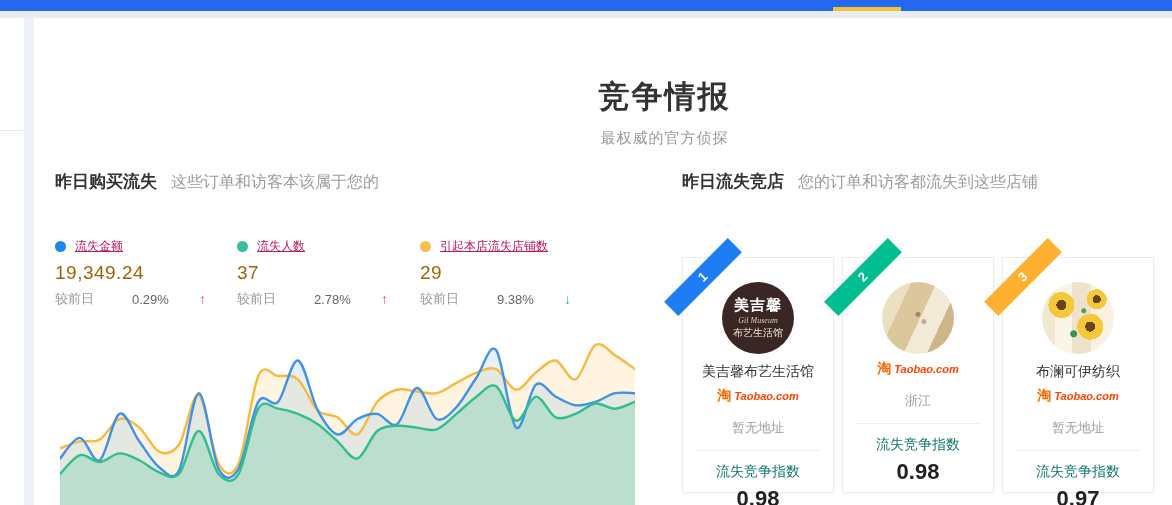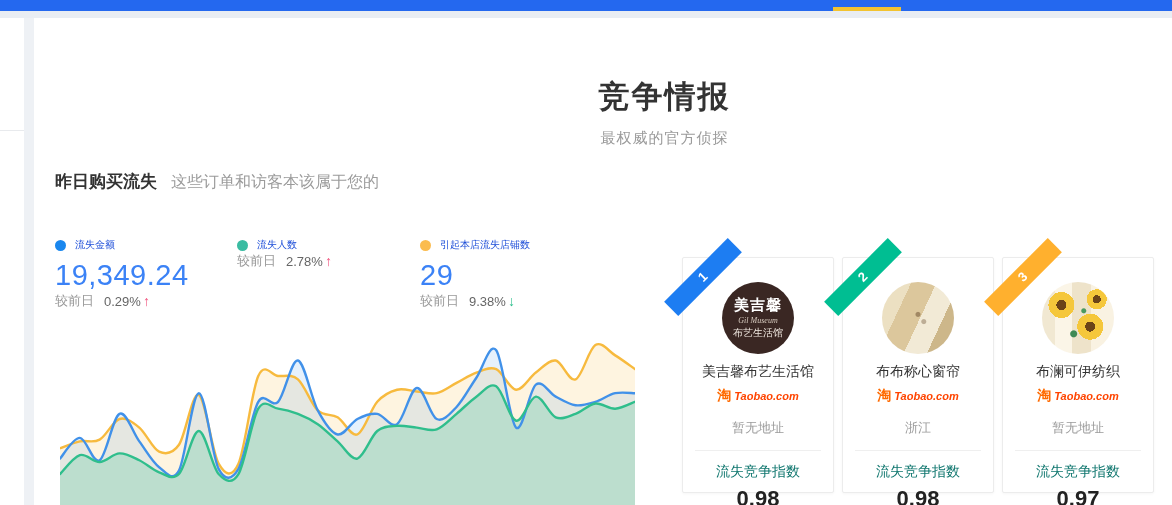--- a/index.html
+++ b/index.html
@@ -24,23 +24,23 @@
   .panel-header { display:flex; align-items:baseline; }
   .panel-title { font-size:17px; font-weight:700; color:#333; }
   .panel-desc { margin-left:14px; font-size:16px; color:#9b9b9b; }
 
   .left-panel { position:absolute; left:55px; top:170px; width:582px; height:335px; }
   .stats-row { position:absolute; left:0; top:68px; width:582px; }
   .stat { position:absolute; top:0; }
   .stat:nth-child(1){ left:0; } .stat:nth-child(2){ left:182px; } .stat:nth-child(3){ left:365px; }
   .legend-line { display:flex; align-items:center; }
   .dot { width:11px; height:11px; border-radius:50%; margin-right:9px; }
-  .stat-label { font-size:10px; color:#1d4ed8; }
-  .stat-value { margin-top:7px; font-size:29px; color:#3b82f6; letter-spacing:.5px; }
-  .compare-line { font-size:13px; color:#999; display:flex; align-items:center; }
+  .stat-label { font-size:12px; color:#be185d;text-decoration:underline; }
+  .stat-value { margin-top:7px; font-size:19px; color:#a16207; letter-spacing:.5px; }
+  .compare-line { margin-top:6px; font-size:13px; color:#999; display:flex; align-items:center;gap:28px; }
   .delta { color:#666; margin-left:10px; }
   .arrow { font-weight:700; margin-left:2px; font-size:14px; }
 
   .chart-wrap { position:absolute; left:5px; top:163px; width:575px; height:172px; }
 
   .right-panel { position:absolute; left:682px; top:170px; width:475px; height:335px; }
   .cards-row { position:absolute; left:0; top:87px; display:flex; }
   .card { position:relative; width:152px; height:236px; background:#fff; border:1px solid #ececec;
     border-radius:2px; margin-right:8px; box-shadow:0 1px 3px rgba(0,0,0,.04); text-align:center; }
   .ribbon { position:absolute; top:9px; left:-25px; width:90px; height:20px; line-height:20px;
@@ -106,20 +106,21 @@
           <span>较前日</span>
           <span class="delta">0.29%</span>
           <span class="arrow" style="color: rgb(240, 81, 124);">↑</span>
         </div>
       </div>
       <div class="stat">
         <div class="legend-line">
           <span class="dot" style="background: rgb(58, 188, 162);"></span>
           <span class="stat-label">流失人数</span>
         </div>
+        <div class="stat-value">37</div>
         <div class="compare-line">
           <span>较前日</span>
           <span class="delta">2.78%</span>
           <span class="arrow" style="color: rgb(240, 81, 124);">↑</span>
         </div>
       </div>
       <div class="stat">
         <div class="legend-line">
           <span class="dot" style="background: rgb(251, 188, 79);"></span>
           <span class="stat-label">引起本店流失店铺数</span>
@@ -139,20 +140,24 @@
           <path d="M0,125.56C3.3045977011494254,122.12,13.2183908045977,104.63333333333334,19.82758620689655,104.92C26.436781609195403,105.20666666666666,33.04597701149425,131.29333333333335,39.6551724137931,127.28C46.264367816091955,123.26666666666667,52.8735632183908,83.99333333333333,59.48275862068965,80.83999999999999C66.0919540229885,77.68666666666665,72.70114942528735,99.47333333333333,79.3103448275862,108.36C85.91954022988506,117.24666666666667,92.52873563218391,129.28666666666666,99.13793103448276,134.16C105.74712643678161,139.03333333333333,112.35632183908045,149.92666666666665,118.9655172413793,137.6C125.57471264367815,125.27333333333333,132.18390804597703,60.48666666666667,138.79310344827587,60.2C145.4022988505747,59.913333333333334,152.01149425287355,123.26666666666667,158.6206896551724,135.88C165.22988505747128,148.49333333333334,171.83908045977012,147.06,178.44827586206898,135.88C185.05747126436785,124.69999999999999,191.66666666666669,79.97999999999999,198.27586206896552,68.8C204.88505747126436,57.62,211.49425287356323,75.67999999999999,218.10344827586206,68.8C224.7126436781609,61.92,231.32183908045977,26.086666666666677,237.9310344827586,27.52000000000001C244.54022988505744,28.953333333333344,251.1494252873563,65.07333333333332,257.7586206896552,77.39999999999999C264.367816091954,89.72666666666666,270.9770114942529,100.04666666666667,277.58620689655174,101.48C284.1954022988506,102.91333333333334,290.8045977011495,89.44,297.4137931034483,86C304.02298850574715,82.56,310.632183908046,79.97999999999999,317.2413793103448,80.83999999999999C323.85057471264366,81.69999999999999,330.4597701149425,95.46000000000001,337.06896551724134,91.16000000000001C343.6781609195402,86.86000000000001,350.2873563218391,55.89999999999999,356.89655172413796,55.03999999999999C363.5057471264368,54.17999999999999,370.11494252873564,82.84666666666666,376.7241379310345,86C383.3333333333333,89.15333333333334,389.9425287356322,80.84,396.55172413793105,73.96000000000001C403.1609195402299,67.08000000000001,409.7701149425288,54.18,416.3793103448276,44.72C422.98850574712645,35.26,429.5977011494253,8.886666666666656,436.2068965517241,17.19999999999999C442.81609195402297,25.51333333333332,449.42528735632186,88.86666666666666,456.0344827586207,94.6C462.64367816091954,100.33333333333333,469.2528735632184,56.760000000000005,475.8620689655172,51.60000000000001C482.47126436781605,46.44000000000001,489.08045977011494,60.2,495.6896551724138,63.64C502.2988505747126,67.08,508.9080459770115,71.38000000000001,515.5172413793103,72.24000000000001C522.1264367816092,73.10000000000001,528.735632183908,70.80666666666667,535.3448275862069,68.8C541.9540229885057,66.79333333333332,548.5632183908046,61.63333333333333,555.1724137931035,60.2C561.7816091954023,58.76666666666667,571.6954022988506,60.2,575,60.2L575,172L0,172Z" fill="rgba(65,145,233,0.13)" stroke="none"></path>
           <path d="M0,141.04C3.3045977011494254,137.88666666666666,13.2183908045977,124.12666666666667,19.82758620689655,122.12C26.436781609195403,120.11333333333334,33.04597701149425,129.28666666666666,39.6551724137931,129C46.264367816091955,128.71333333333334,52.8735632183908,120.68666666666667,59.48275862068965,120.4C66.0919540229885,120.11333333333334,72.70114942528735,124.12666666666667,79.3103448275862,127.28C85.91954022988506,130.43333333333334,92.52873563218391,137.02666666666667,99.13793103448276,139.32C105.74712643678161,141.61333333333332,112.35632183908045,147.92,118.9655172413793,141.04C125.57471264367815,134.16,132.18390804597703,98.04,138.79310344827587,98.04C145.4022988505747,98.04,152.01149425287355,133.87333333333333,158.6206896551724,141.04C165.22988505747128,148.20666666666665,171.83908045977012,151.93333333333334,178.44827586206898,141.04C185.05747126436785,130.14666666666665,191.66666666666669,86.57333333333332,198.27586206896552,75.67999999999999C204.88505747126436,64.78666666666666,211.49425287356323,74.82,218.10344827586206,75.67999999999999C224.7126436781609,76.53999999999999,231.32183908045977,78.25999999999999,237.9310344827586,80.83999999999999C244.54022988505744,83.41999999999999,251.1494252873563,86.57333333333334,257.7586206896552,91.16000000000001C264.367816091954,95.74666666666668,270.9770114942529,102.62666666666667,277.58620689655174,108.36C284.1954022988506,114.09333333333333,290.8045977011495,127.28,297.4137931034483,125.56C304.02298850574715,123.84,310.632183908046,103.48666666666668,317.2413793103448,98.04C323.85057471264366,92.59333333333333,330.4597701149425,93.45333333333333,337.06896551724134,92.88C343.6781609195402,92.30666666666666,350.2873563218391,94.02666666666666,356.89655172413796,94.6C363.5057471264368,95.17333333333333,370.11494252873564,98.61333333333333,376.7241379310345,96.32C383.3333333333333,94.02666666666666,389.9425287356322,86.28666666666666,396.55172413793105,80.83999999999999C403.1609195402299,75.39333333333332,409.7701149425288,68.22666666666666,416.3793103448276,63.64C422.98850574712645,59.053333333333335,429.5977011494253,49.30666666666667,436.2068965517241,53.32000000000001C442.81609195402297,57.33333333333334,449.42528735632186,86,456.0344827586207,87.72C462.64367816091954,89.44,469.2528735632184,64.21333333333334,475.8620689655172,63.64C482.47126436781605,63.06666666666667,489.08045977011494,81.41333333333334,495.6896551724138,84.28C502.2988505747126,87.14666666666666,508.9080459770115,83.13333333333333,515.5172413793103,80.83999999999999C522.1264367816092,78.54666666666665,528.735632183908,71.38000000000001,535.3448275862069,70.52000000000001C541.9540229885057,69.66000000000001,548.5632183908046,75.96666666666667,555.1724137931035,75.67999999999999C561.7816091954023,75.39333333333332,571.6954022988506,69.94666666666666,575,68.8L575,172L0,172Z" fill="rgba(47,190,142,0.22)" stroke="none"></path>
           <path d="M0,115.24C3.3045977011494254,114.09333333333333,13.2183908045977,109.79333333333334,19.82758620689655,108.36C26.436781609195403,106.92666666666666,33.04597701149425,110.36666666666667,39.6551724137931,106.64C46.264367816091955,102.91333333333333,52.8735632183908,88.00666666666666,59.48275862068965,86C66.0919540229885,83.99333333333334,72.70114942528735,89.15333333333332,79.3103448275862,94.6C85.91954022988506,100.04666666666667,92.52873563218391,115.81333333333333,99.13793103448276,118.68C105.74712643678161,121.54666666666668,112.35632183908045,121.26000000000002,118.9655172413793,111.80000000000001C125.57471264367815,102.34,132.18390804597703,58.76666666666667,138.79310344827587,61.92C145.4022988505747,65.07333333333334,152.01149425287355,119.25333333333333,158.6206896551724,130.72C165.22988505747128,142.18666666666667,171.83908045977012,145.34,178.44827586206898,130.72C185.05747126436785,116.1,191.66666666666669,57.62,198.27586206896552,43C204.88505747126436,28.380000000000003,211.49425287356323,42.42666666666667,218.10344827586206,43C224.7126436781609,43.57333333333333,231.32183908045977,40.70666666666666,237.9310344827586,46.44C244.54022988505744,52.17333333333333,251.1494252873563,71.09333333333332,257.7586206896552,77.39999999999999C264.367816091954,83.70666666666666,270.9770114942529,80.26666666666667,277.58620689655174,84.28C284.1954022988506,88.29333333333334,290.8045977011495,104.06,297.4137931034483,101.48C304.02298850574715,98.9,310.632183908046,76.25333333333333,317.2413793103448,68.8C323.85057471264366,61.346666666666664,330.4597701149425,58.47999999999999,337.06896551724134,56.75999999999999C343.6781609195402,55.03999999999999,350.2873563218391,57.90666666666665,356.89655172413796,58.47999999999999C363.5057471264368,59.05333333333333,370.11494252873564,61.63333333333333,376.7241379310345,60.2C383.3333333333333,58.76666666666667,389.9425287356322,53.32000000000001,396.55172413793105,49.88000000000001C403.1609195402299,46.44000000000001,409.7701149425288,41.85333333333334,416.3793103448276,39.56C422.98850574712645,37.266666666666666,429.5977011494253,33.25333333333334,436.2068965517241,36.120000000000005C442.81609195402297,38.98666666666667,449.42528735632186,56.18666666666666,456.0344827586207,56.75999999999999C462.64367816091954,57.33333333333332,469.2528735632184,44.43333333333333,475.8620689655172,39.56C482.47126436781605,34.686666666666675,489.08045977011494,26.373333333333346,495.6896551724138,27.52000000000001C502.2988505747126,28.666666666666675,508.9080459770115,49.02,515.5172413793103,46.44C522.1264367816092,43.85999999999999,528.735632183908,16.053333333333324,535.3448275862069,12.039999999999992C541.9540229885057,8.02666666666666,548.5632183908046,18.34666666666668,555.1724137931035,22.360000000000014C561.7816091954023,26.37333333333335,571.6954022988506,33.826666666666675,575,36.120000000000005" fill="none" stroke="#f7ba3e" stroke-width="2.4" stroke-linecap="round"></path>
           <path d="M0,125.56C3.3045977011494254,122.12,13.2183908045977,104.63333333333334,19.82758620689655,104.92C26.436781609195403,105.20666666666666,33.04597701149425,131.29333333333335,39.6551724137931,127.28C46.264367816091955,123.26666666666667,52.8735632183908,83.99333333333333,59.48275862068965,80.83999999999999C66.0919540229885,77.68666666666665,72.70114942528735,99.47333333333333,79.3103448275862,108.36C85.91954022988506,117.24666666666667,92.52873563218391,129.28666666666666,99.13793103448276,134.16C105.74712643678161,139.03333333333333,112.35632183908045,149.92666666666665,118.9655172413793,137.6C125.57471264367815,125.27333333333333,132.18390804597703,60.48666666666667,138.79310344827587,60.2C145.4022988505747,59.913333333333334,152.01149425287355,123.26666666666667,158.6206896551724,135.88C165.22988505747128,148.49333333333334,171.83908045977012,147.06,178.44827586206898,135.88C185.05747126436785,124.69999999999999,191.66666666666669,79.97999999999999,198.27586206896552,68.8C204.88505747126436,57.62,211.49425287356323,75.67999999999999,218.10344827586206,68.8C224.7126436781609,61.92,231.32183908045977,26.086666666666677,237.9310344827586,27.52000000000001C244.54022988505744,28.953333333333344,251.1494252873563,65.07333333333332,257.7586206896552,77.39999999999999C264.367816091954,89.72666666666666,270.9770114942529,100.04666666666667,277.58620689655174,101.48C284.1954022988506,102.91333333333334,290.8045977011495,89.44,297.4137931034483,86C304.02298850574715,82.56,310.632183908046,79.97999999999999,317.2413793103448,80.83999999999999C323.85057471264366,81.69999999999999,330.4597701149425,95.46000000000001,337.06896551724134,91.16000000000001C343.6781609195402,86.86000000000001,350.2873563218391,55.89999999999999,356.89655172413796,55.03999999999999C363.5057471264368,54.17999999999999,370.11494252873564,82.84666666666666,376.7241379310345,86C383.3333333333333,89.15333333333334,389.9425287356322,80.84,396.55172413793105,73.96000000000001C403.1609195402299,67.08000000000001,409.7701149425288,54.18,416.3793103448276,44.72C422.98850574712645,35.26,429.5977011494253,8.886666666666656,436.2068965517241,17.19999999999999C442.81609195402297,25.51333333333332,449.42528735632186,88.86666666666666,456.0344827586207,94.6C462.64367816091954,100.33333333333333,469.2528735632184,56.760000000000005,475.8620689655172,51.60000000000001C482.47126436781605,46.44000000000001,489.08045977011494,60.2,495.6896551724138,63.64C502.2988505747126,67.08,508.9080459770115,71.38000000000001,515.5172413793103,72.24000000000001C522.1264367816092,73.10000000000001,528.735632183908,70.80666666666667,535.3448275862069,68.8C541.9540229885057,66.79333333333332,548.5632183908046,61.63333333333333,555.1724137931035,60.2C561.7816091954023,58.76666666666667,571.6954022988506,60.2,575,60.2" fill="none" stroke="#4191e9" stroke-width="2.4" stroke-linecap="round"></path>
           <path d="M0,141.04C3.3045977011494254,137.88666666666666,13.2183908045977,124.12666666666667,19.82758620689655,122.12C26.436781609195403,120.11333333333334,33.04597701149425,129.28666666666666,39.6551724137931,129C46.264367816091955,128.71333333333334,52.8735632183908,120.68666666666667,59.48275862068965,120.4C66.0919540229885,120.11333333333334,72.70114942528735,124.12666666666667,79.3103448275862,127.28C85.91954022988506,130.43333333333334,92.52873563218391,137.02666666666667,99.13793103448276,139.32C105.74712643678161,141.61333333333332,112.35632183908045,147.92,118.9655172413793,141.04C125.57471264367815,134.16,132.18390804597703,98.04,138.79310344827587,98.04C145.4022988505747,98.04,152.01149425287355,133.87333333333333,158.6206896551724,141.04C165.22988505747128,148.20666666666665,171.83908045977012,151.93333333333334,178.44827586206898,141.04C185.05747126436785,130.14666666666665,191.66666666666669,86.57333333333332,198.27586206896552,75.67999999999999C204.88505747126436,64.78666666666666,211.49425287356323,74.82,218.10344827586206,75.67999999999999C224.7126436781609,76.53999999999999,231.32183908045977,78.25999999999999,237.9310344827586,80.83999999999999C244.54022988505744,83.41999999999999,251.1494252873563,86.57333333333334,257.7586206896552,91.16000000000001C264.367816091954,95.74666666666668,270.9770114942529,102.62666666666667,277.58620689655174,108.36C284.1954022988506,114.09333333333333,290.8045977011495,127.28,297.4137931034483,125.56C304.02298850574715,123.84,310.632183908046,103.48666666666668,317.2413793103448,98.04C323.85057471264366,92.59333333333333,330.4597701149425,93.45333333333333,337.06896551724134,92.88C343.6781609195402,92.30666666666666,350.2873563218391,94.02666666666666,356.89655172413796,94.6C363.5057471264368,95.17333333333333,370.11494252873564,98.61333333333333,376.7241379310345,96.32C383.3333333333333,94.02666666666666,389.9425287356322,86.28666666666666,396.55172413793105,80.83999999999999C403.1609195402299,75.39333333333332,409.7701149425288,68.22666666666666,416.3793103448276,63.64C422.98850574712645,59.053333333333335,429.5977011494253,49.30666666666667,436.2068965517241,53.32000000000001C442.81609195402297,57.33333333333334,449.42528735632186,86,456.0344827586207,87.72C462.64367816091954,89.44,469.2528735632184,64.21333333333334,475.8620689655172,63.64C482.47126436781605,63.06666666666667,489.08045977011494,81.41333333333334,495.6896551724138,84.28C502.2988505747126,87.14666666666666,508.9080459770115,83.13333333333333,515.5172413793103,80.83999999999999C522.1264367816092,78.54666666666665,528.735632183908,71.38000000000001,535.3448275862069,70.52000000000001C541.9540229885057,69.66000000000001,548.5632183908046,75.96666666666667,555.1724137931035,75.67999999999999C561.7816091954023,75.39333333333332,571.6954022988506,69.94666666666666,575,68.8" fill="none" stroke="#2fbe8c" stroke-width="2.4" stroke-linecap="round"></path>
         </svg>
     </div>
   </div>
 
   <div class="right-panel">
+    <div class="panel-header">
+      <span class="panel-title">昨日流失竞店</span>
+      <span class="panel-desc">您的订单和访客都流失到这些店铺</span>
+    </div>
 
     <div class="cards-row">
 
       <div class="card">
         <div class="ribbon" style="background: rgb(29, 125, 242);">1</div>
         <div class="avatar av1">
           <div class="l1">美吉馨</div>
           <div class="l2">Gil Museum</div>
           <div class="l3">布艺生活馆</div>
         </div>
@@ -163,21 +168,20 @@
         </div>
         <div class="store-loc">暂无地址</div>
         <div class="card-divider"></div>
         <div class="index-label">流失竞争指数</div>
         <div class="index-value">0.98</div>
       </div>
 
       <div class="card">
         <div class="ribbon" style="background: rgb(0, 190, 146);">2</div>
         <div class="avatar av2"></div>
-        <div class="store-name">布布称心窗帘</div>
         <div class="tao-line">
           <span class="tao-badge">淘</span>
           <span class="tao-text">Taobao.com</span>
         </div>
         <div class="store-loc">浙江</div>
         <div class="card-divider"></div>
         <div class="index-label">流失竞争指数</div>
         <div class="index-value">0.98</div>
       </div>
 

